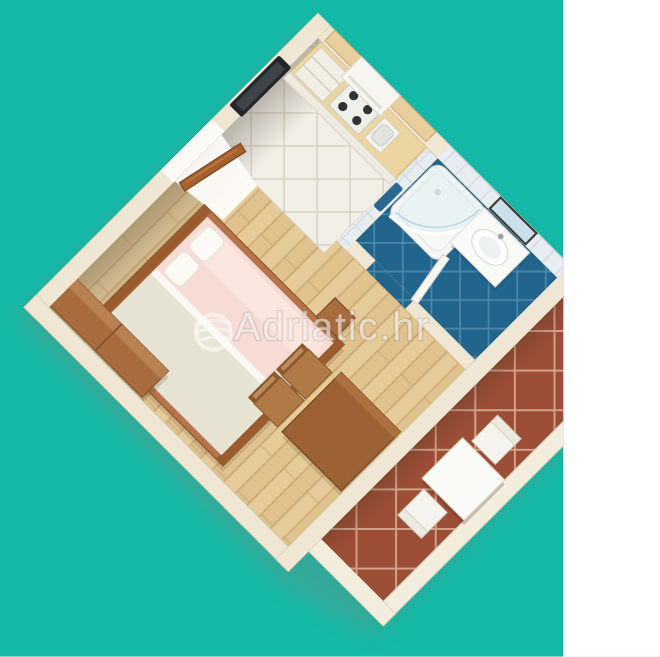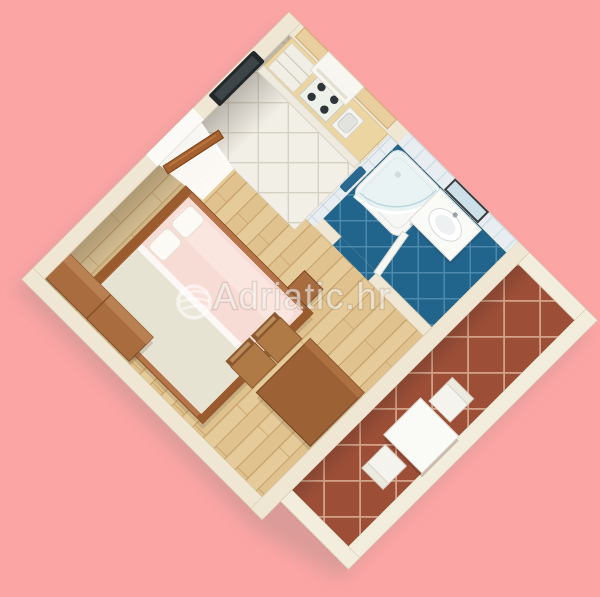--- a/index.html
+++ b/index.html
@@ -1,16 +1,16 @@
 <!DOCTYPE html>
 <html style="--wall: #efe7d4; --wall-low: #f3eddd; --wall-edge: #d8cbb0; --wood-a: #e5cb99; --wood-b: #dfc28e; --wood-line: #c79e66; --tile-white: #f2efe7; --tile-white-line: #d7d1c3; --bath-floor: #21658d; --bath-floor-line: #4d89ac; --bath-wall: #e8edf1; --bath-wall-line: #cbd8df; --terra: #9c4e36; --terra-line: #d2a288; --bed-pink: #f7dcd5; --bed-pink-hi: #fbe7e1; --bed-pale: #e7e3d3; --frame-wood: #b5744a; --dark-wood: #9a5c2e; --cabinet-wood: #a86c3e; --table-wood: #9d6136; --chair-wood: #b07a46; --counter-top: #edd5a1; --white-furniture: #fafaf7; --tv-dark: #23272a; --shadow: #8a8378; --watermark: rgba(255,255,255,0.55);"><head>
 <meta charset="utf-8">
 <style>
   html,body{margin:0;padding:0;background:#ffffff;}
-  .stage{position:relative;width:600px;height:597px;background:#fca5a5;overflow:hidden;
+  .stage{position:relative;width:512px;height:597px;background:#14b8a6;overflow:hidden;
          font-family:"Liberation Sans", sans-serif;}
   svg{position:absolute;left:0;top:0;}
   .wm-text{font-family:"Liberation Sans", sans-serif;font-size:36px;letter-spacing:1.5px;
            fill:var(--watermark, rgba(255,255,255,0.55));
            stroke:rgba(140,125,105,0.22);stroke-width:2.5px;paint-order:stroke;}
 </style>
 </head>
 <body>
 
 <div class="stage">

